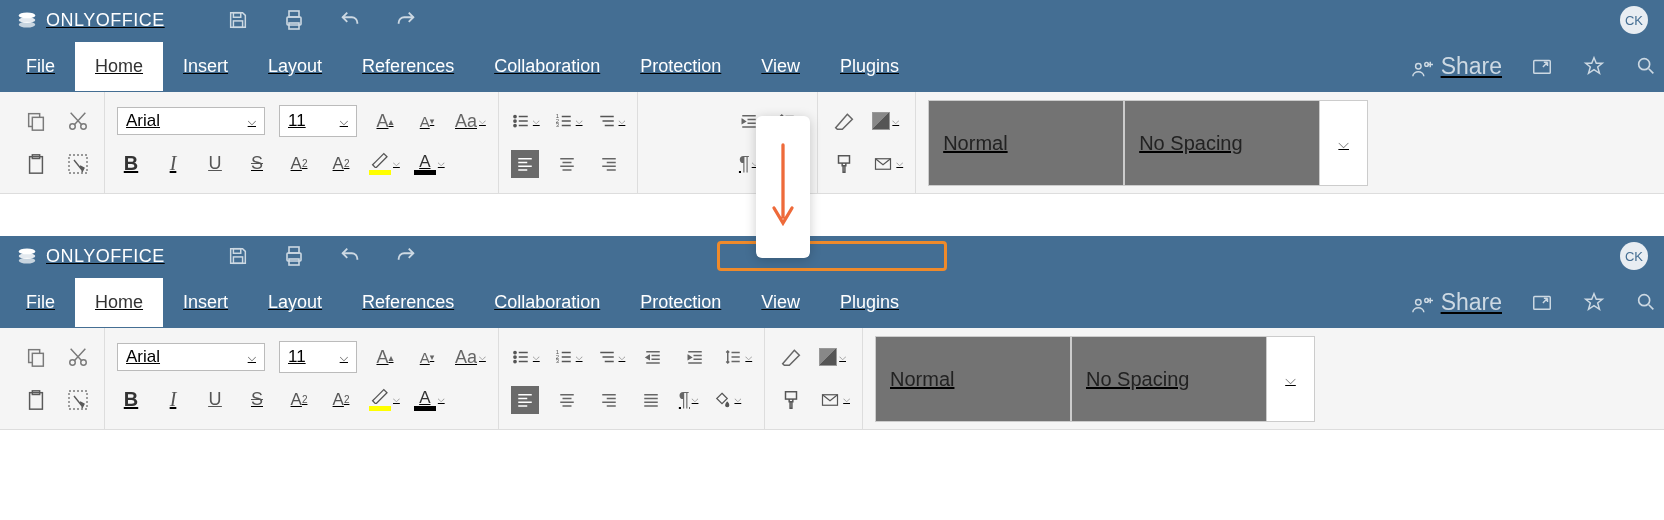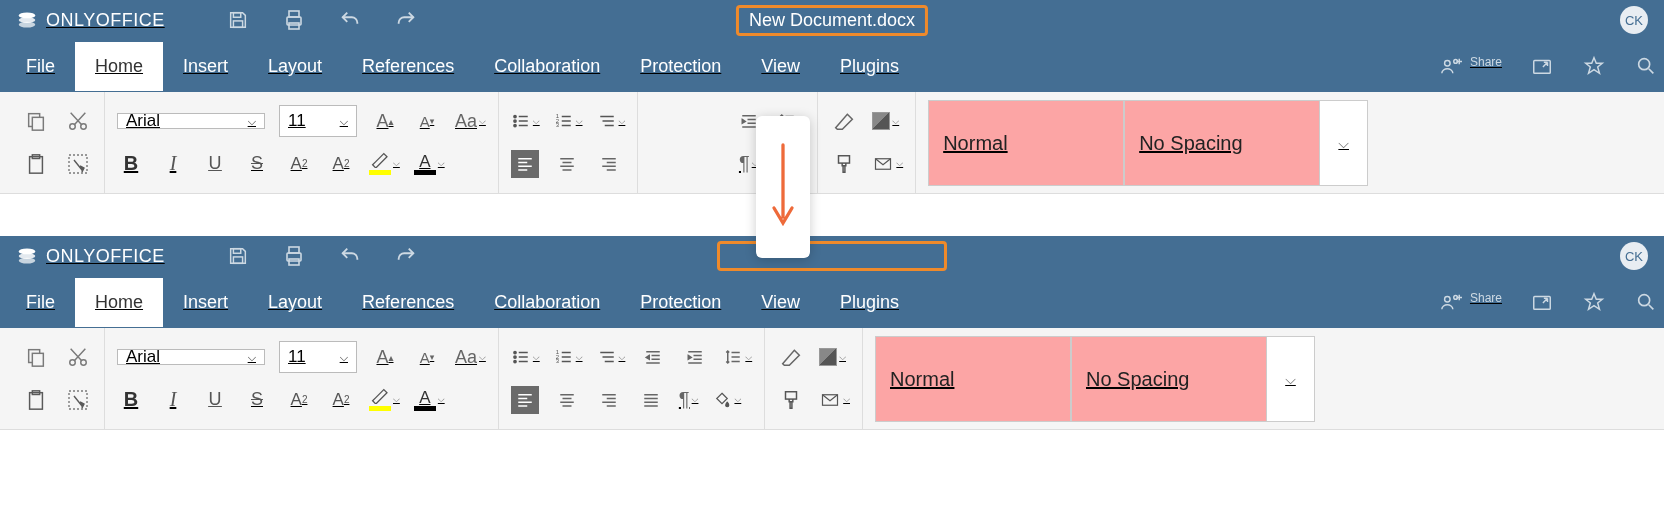--- a/index.html
+++ b/index.html
@@ -11,33 +11,33 @@
 .title-icons { display: flex; gap: 30px; margin-left: 60px; }
 .title-icon { color: #cdd9e3; width: 26px; height: 26px; display: flex; align-items: center; justify-content: center; }
 .doc-title { position: absolute; left: 50%; transform: translateX(-50%); color: #fff; font-size: 18px; padding: 2px 10px; }
 .doc-title.highlighted { border: 3px solid #ef8a2b; border-radius: 4px; }
 .doc-title.empty-highlight { border: 3px solid #ef8a2b; border-radius: 4px; min-width: 230px; min-height: 30px; }
 .avatar { position: absolute; right: 16px; background: #e8edf2; color: #446e93; width: 28px; height: 28px; border-radius: 50%; display: flex; align-items: center; justify-content: center; font-size: 13px; font-weight: 500; }
 .menubar { background: #446e93; height: 52px; display: flex; align-items: center; padding: 0 6px; }
 .menu-item { color: #fff; padding: 14px 20px; font-size: 18px; cursor: pointer; }
 .menu-item.active { background: #fff; color: #333; }
 .menu-right { margin-left: auto; display: flex; align-items: center; gap: 28px; color: #cdd9e3; }
-.share { display: flex; align-items: flex-start; gap: 8px; font-size: 12px; }
+.share { display: flex; align-items: flex-end; gap: 8px; font-size: 23px; }
 .right-icon { width: 24px; height: 24px; display: flex; align-items: center; justify-content: center; }
 .toolbar { background: #f5f5f5; height: 102px; border-bottom: 1px solid #ddd; display: flex; align-items: stretch; padding: 0 10px; }
 .tb-group { display: flex; flex-direction: column; justify-content: space-around; padding: 8px 12px; border-right: 1px solid #ddd; }
 .tb-group.last { border-right: none; }
 .tb-row { display: flex; align-items: center; gap: 14px; height: 38px; }
 .tb-btn { color: #6a6a6a; width: 28px; height: 28px; display: flex; align-items: center; justify-content: center; cursor: pointer; }
 .tb-dd { display: flex; align-items: center; gap: 2px; cursor: pointer; }
 .tb-dd .caret { font-size: 9px; color: #808080; }
-.font-select { background: #fff; border: 1px solid #bbb; height: 16px; padding: 2px 8px; font-size: 17px; min-width: 148px; display: flex; align-items: center; justify-content: space-between; cursor: pointer; }
+.font-select { background: #fff; border: 1px solid #bbb; height: 28px; padding: 2px 8px; font-size: 17px; min-width: 148px; display: flex; align-items: center; justify-content: space-between; cursor: pointer; }
 .fsize-select { background: #fff; border: 1px solid #bbb; height: 32px; padding: 2px 8px; font-size: 17px; width: 78px; display: flex; align-items: center; justify-content: space-between; cursor: pointer; }
 .caret-icon { font-size: 11px; color: #555; }
-.style-box { background: #fca5a5; border: 1px solid #ccc; height: 86px; width: 196px; display: flex; align-items: center; padding: 0 14px; font-size: 20px; color: #222; cursor: pointer; }
+.style-box { background: #737373; border: 1px solid #ccc; height: 86px; width: 196px; display: flex; align-items: center; padding: 0 14px; font-size: 20px; color: #222; cursor: pointer; }
 .style-expand { background: #fff; border: 1px solid #ccc; border-left: none; width: 48px; height: 86px; display: flex; align-items: center; justify-content: center; cursor: pointer; font-size: 14px; color: #777; }
 .highlight-bar { height: 5px; width: 22px; background: #ffff00; margin-top: -2px; }
 .color-bar { height: 5px; width: 22px; background: #000; margin-top: -2px; }
 .arrow-callout { position: absolute; background: #fff; box-shadow: 0 2px 12px rgba(0,0,0,0.2); border-radius: 6px; width: 54px; height: 142px; display: flex; align-items: center; justify-content: center; z-index: 10; }
 .arrow-callout svg { width: 30px; height: 90px; }
 .gap { height: 42px; background: #fff; }
 </style>
 </head>
 <body>
 
@@ -74,21 +74,20 @@
             <path d="M4 9h10a6 6 0 016 6v1"></path>
           </svg>
         </span>
       <span class="title-icon">
           <svg width="22" height="22" viewBox="0 0 24 24" fill="none" stroke="currentColor" stroke-width="2">
             <path d="M15 14l5-5-5-5"></path>
             <path d="M20 9H10a6 6 0 00-6 6v1"></path>
           </svg>
         </span>
     </div>
-    <div class="doc-title highlighted">New Document.docx</div>
     <div class="avatar">CK</div>
   </div>
 
   <div class="menubar">
     <div class="menu-item">File</div>
     <div class="menu-item active">Home</div>
     <div class="menu-item">Insert</div>
     <div class="menu-item">Layout</div>
     <div class="menu-item">References</div>
     <div class="menu-item">Collaboration</div>

